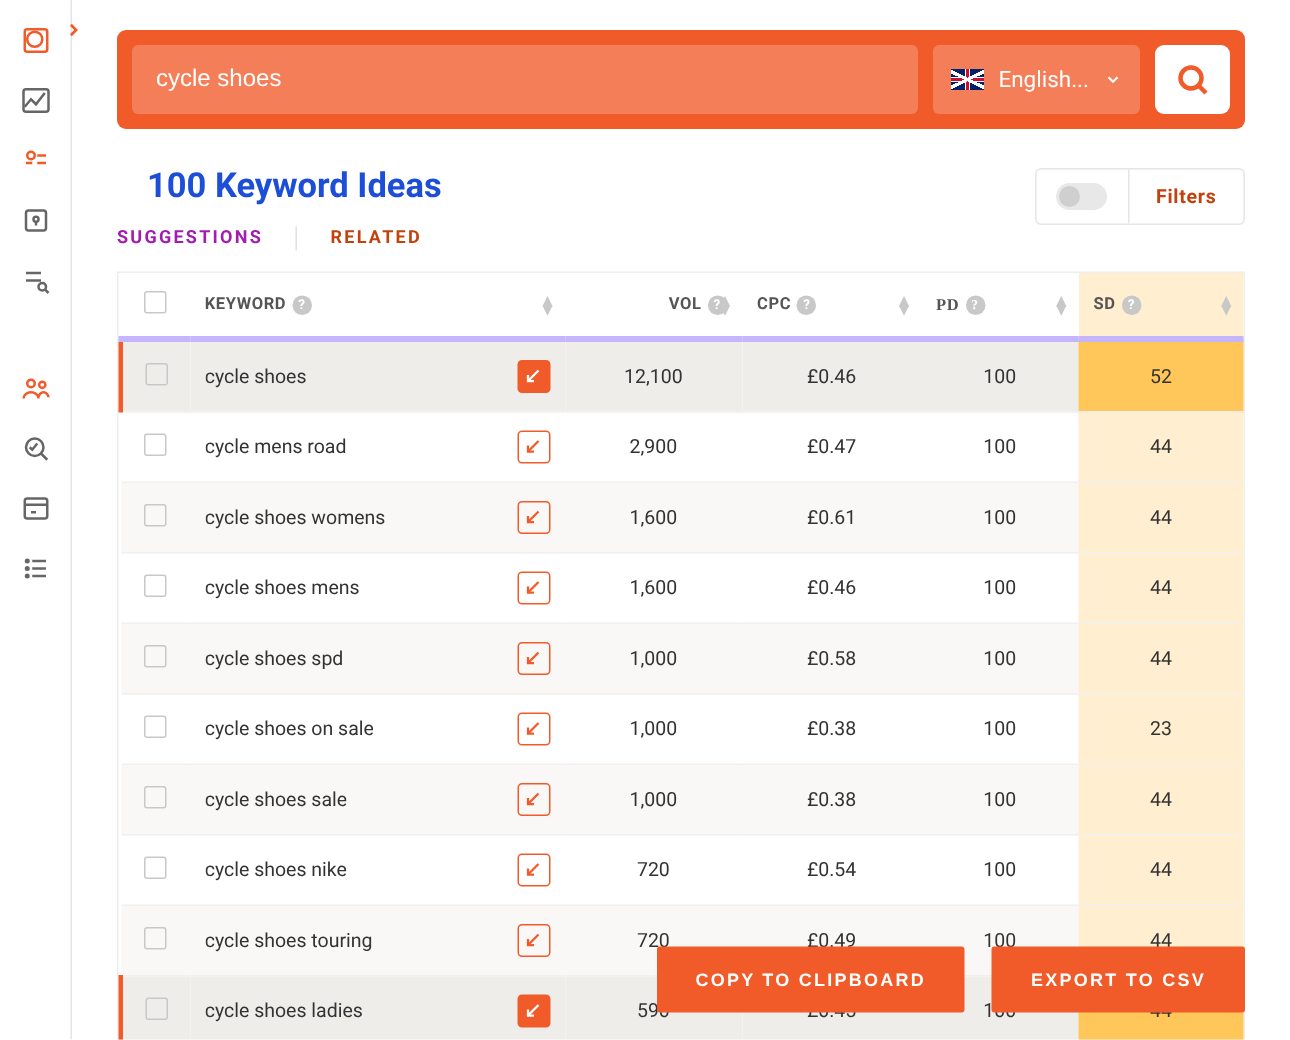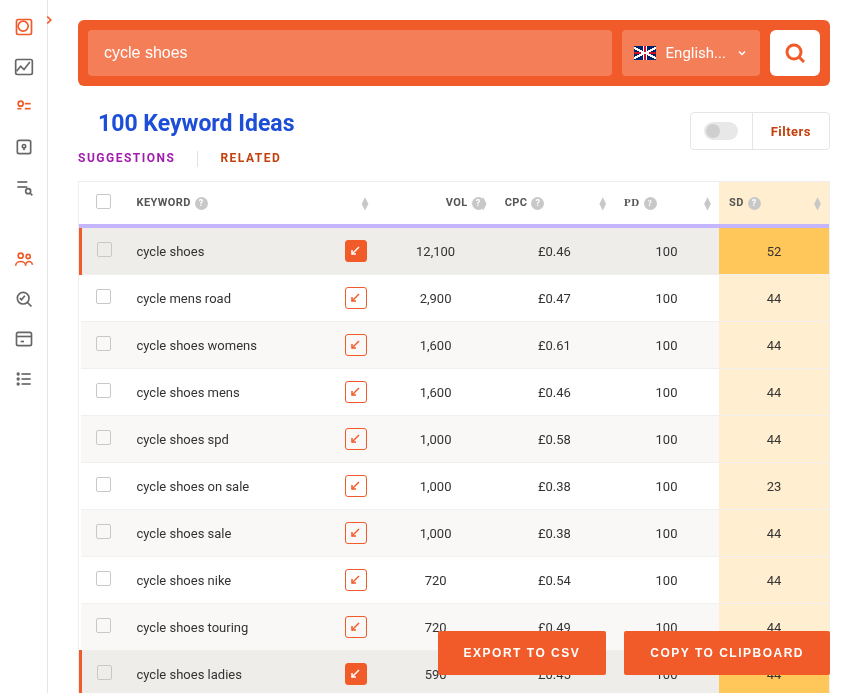--- a/index.html
+++ b/index.html
@@ -572,17 +572,17 @@
               <td class="col-vol">590</td>
               <td class="col-cpc">£0.45</td>
               <td class="col-pd">100</td>
               <td class="col-sd sd-sel">44</td>
             </tr>
           </tbody>
       </table>
     </div>
 
     <div class="footer-btns">
+      <button class="fbtn">COPY TO CLIPBOARD</button>
       <button class="fbtn">EXPORT TO CSV</button>
-      <button class="fbtn">COPY TO CLIPBOARD</button>
     </div>
   </div>
 </div>
 
 </body></html>

